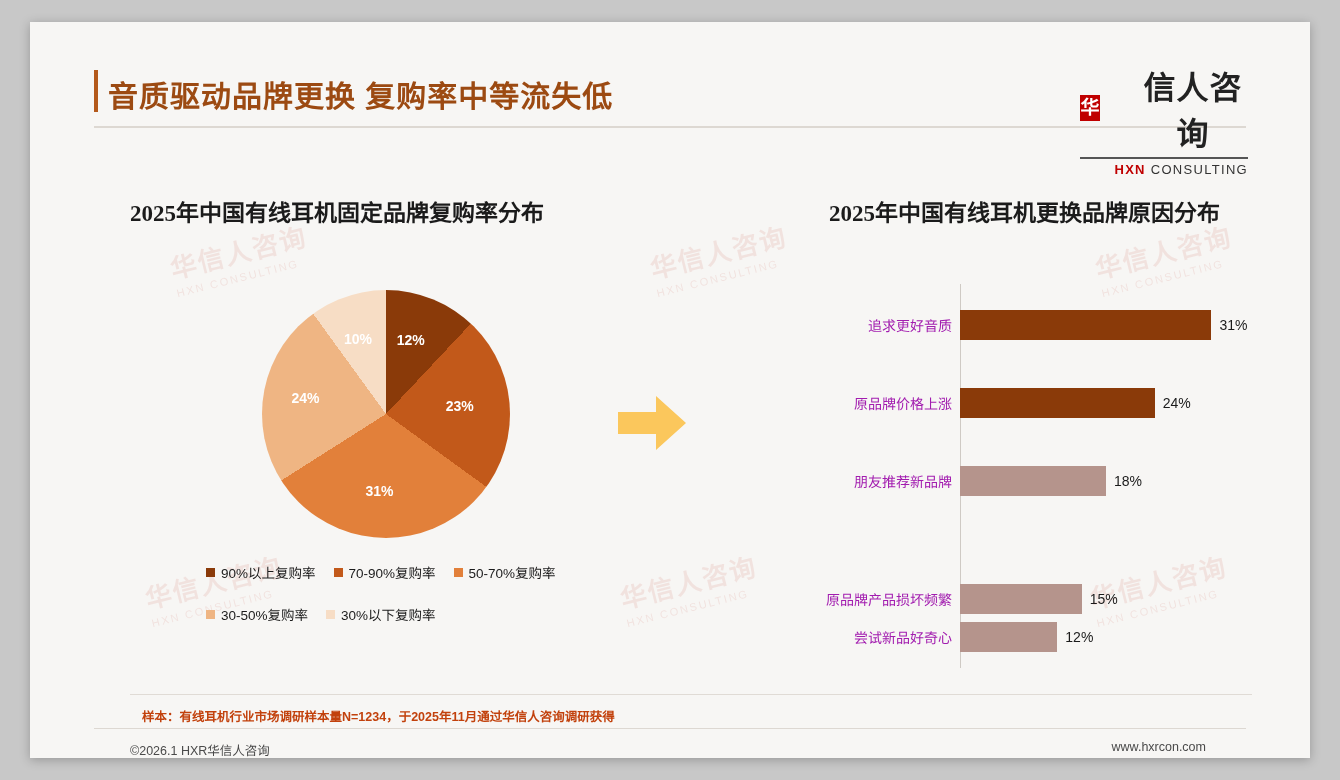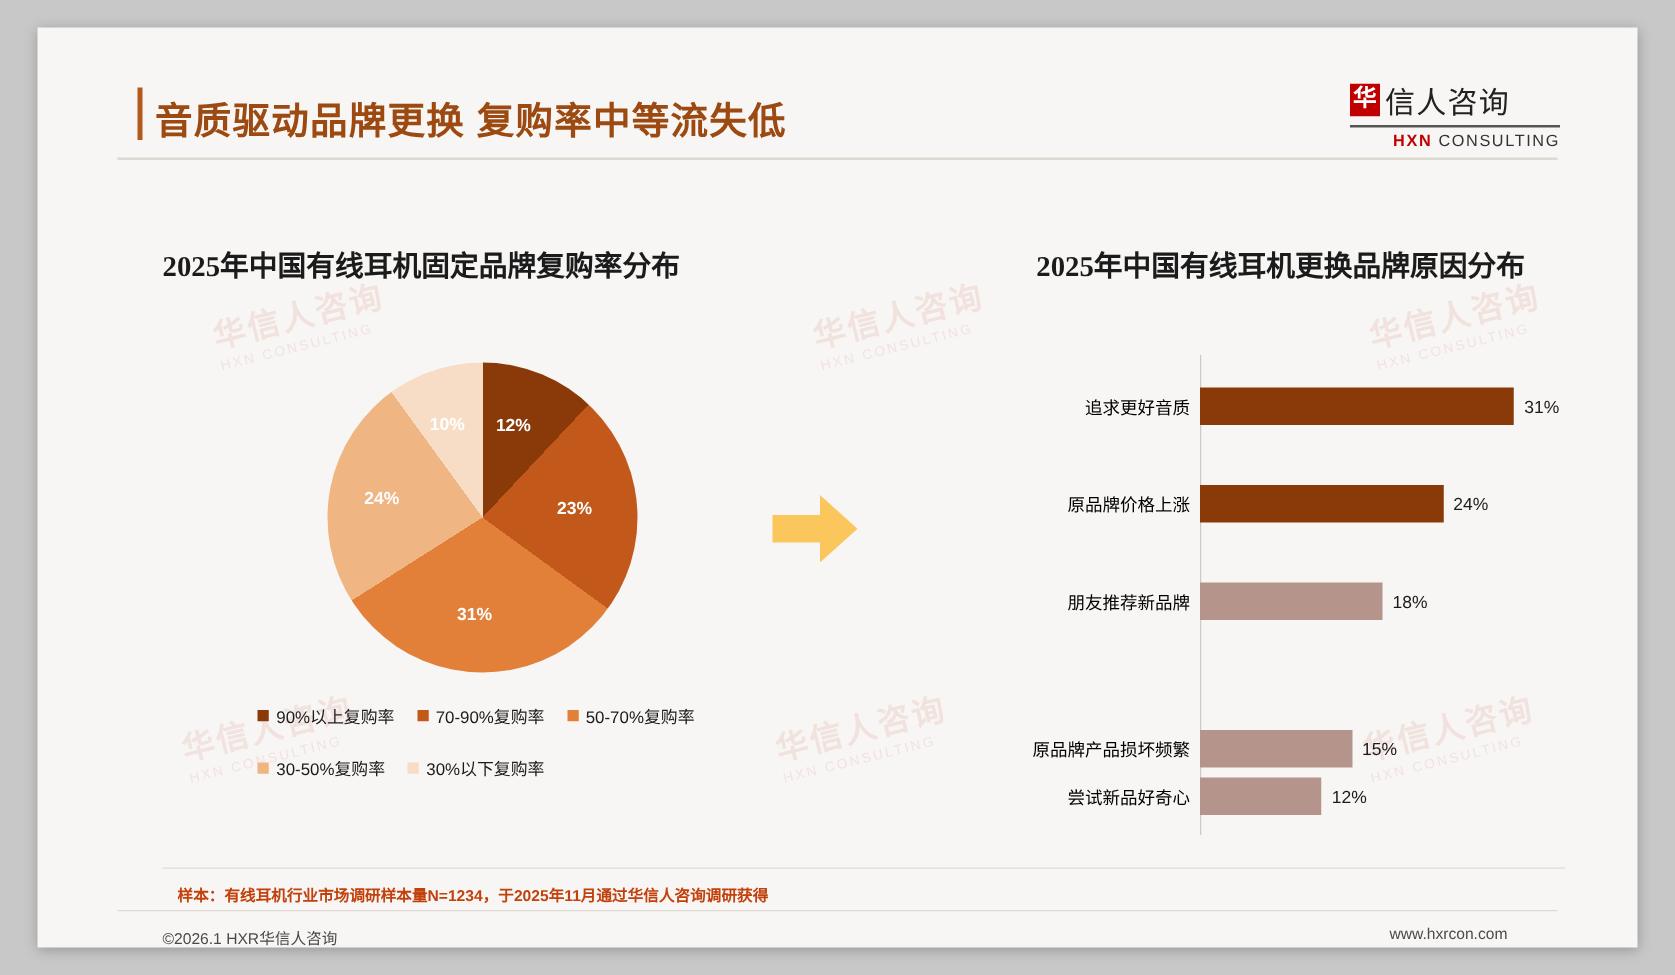--- a/index.html
+++ b/index.html
@@ -23,21 +23,20 @@
     box-shadow: 0 2px 10px rgba(0,0,0,0.25);
     overflow: hidden;
   }
 
   
   .header {
     position: absolute;
     left: 0; top: 0;
     width: 100%;
     height: 96px;
-    margin-left: 16px;
   }
   .title-bar {
     position: absolute;
     left: 64px;
     top: 48px;
     width: 4px;
     height: 42px;
     background: #b4591b;
   }
   .slide-title {
@@ -77,24 +76,25 @@
     width: 24px;
     height: 26px;
     background: #c00000;
     color: #fff;
     font-size: 19px;
     font-weight: bold;
     line-height: 26px;
     text-align: center;
   }
   .logo-cn {
-    font-size: 24px;
-    font-weight: normal;
+    font-size: 32px;
+    font-weight: bold;
     color: #222;
     letter-spacing: 1px;
+    margin-left: 34px;
   }
   .logo-rule {
     margin-top: 3px;
     width: 100%;
     height: 2px;
     background: #555;
   }
   .logo-en {
     margin-top: 3px;
     font-size: 13px;
@@ -197,21 +197,21 @@
     left: 0;
     width: 470px;
     height: 30px;
     display: flex;
     align-items: center;
   }
   .bar-cat {
     width: 162px;
     text-align: right;
     font-size: 14px;
-    color: #000000;
+    color: #a21caf;
     padding-right: 8px;
     white-space: nowrap;
   }
   .bar-track {
     position: relative;
     flex: 1;
     height: 30px;
     display: flex;
     align-items: center;
   }

